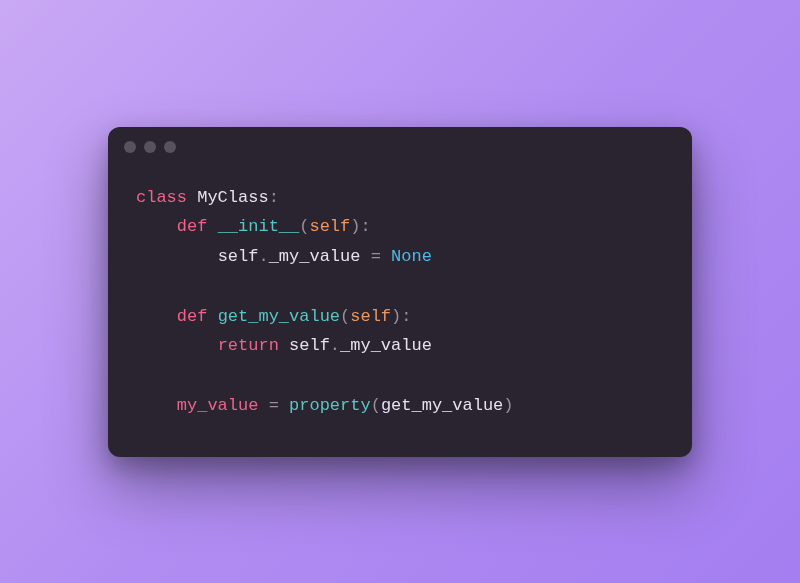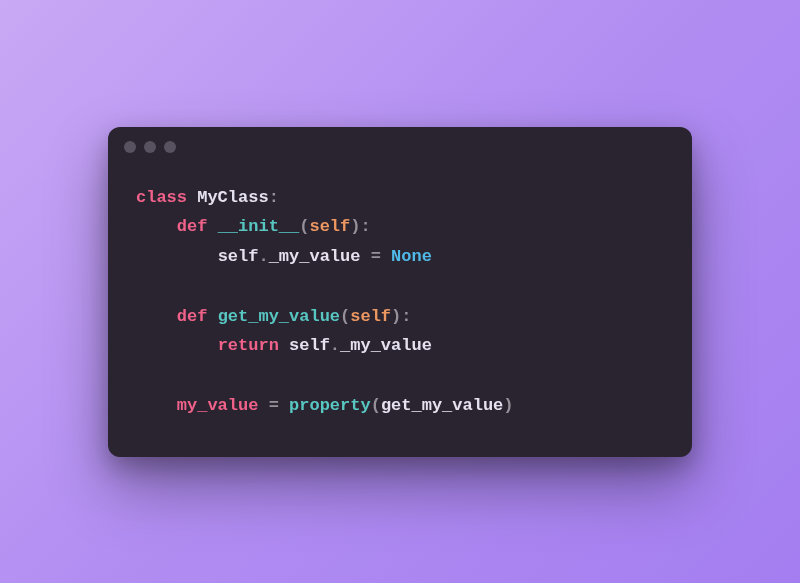--- a/index.html
+++ b/index.html
@@ -1,15 +1,15 @@
 <!DOCTYPE html>
 <html><head>
 <meta charset="utf-8">
 <style>
-  * { margin: 0; padding: 0; box-sizing: border-box; font-weight: bold; }
+  * { margin: 0; padding: 0; box-sizing: border-box; }
   html, body { width: 800px; height: 583px; overflow: hidden; }
   body {
     background: linear-gradient(135deg, #c9a8f5 0%, #b18df2 50%, #a47ef0 100%);
     display: flex;
     align-items: center;
     justify-content: center;
     font-family: 'SF Mono', 'Menlo', 'Consolas', 'Courier New', monospace;
   }
   .window {
     width: 584px;

